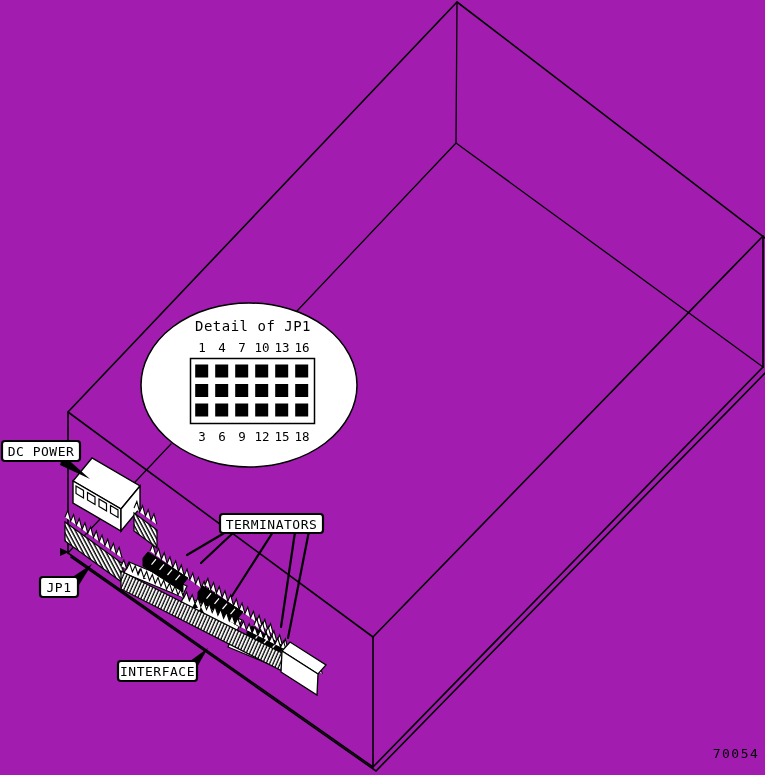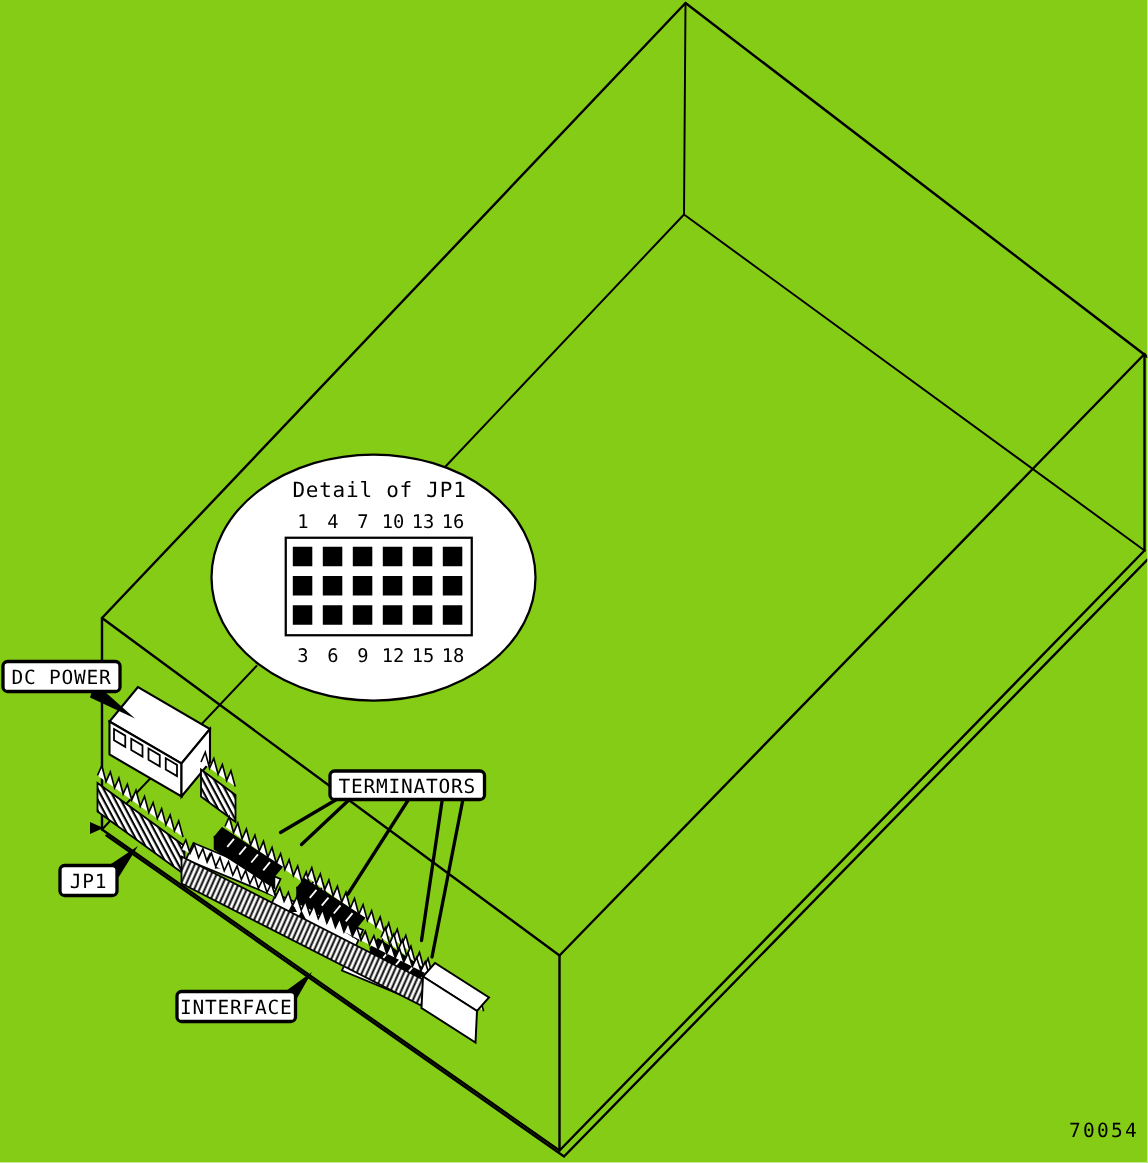--- a/index.html
+++ b/index.html
@@ -1,16 +1,16 @@
 <!DOCTYPE html>
 <html><head>
 <meta charset="utf-8">
 <style>
   html,body{margin:0;padding:0;background:#ffffff;}
-  .stage{width:765px;height:775px;position:relative;background:#84cc16;overflow:hidden;}
+  .stage{width:765px;height:775px;position:relative;background:#a21caf;overflow:hidden;}
   svg{display:block;}
   text{font-family:"DejaVu Sans Mono","Liberation Mono",monospace;fill:#000;}
   .callout-text{font-size:13px;letter-spacing:.5px;}
   .pin-num{font-size:12.5px;}
   .detail-title{font-size:14px;letter-spacing:.5px;}
   .fig-num{font-size:13px;letter-spacing:1.5px;}
 </style>
 </head>
 <body>
 

